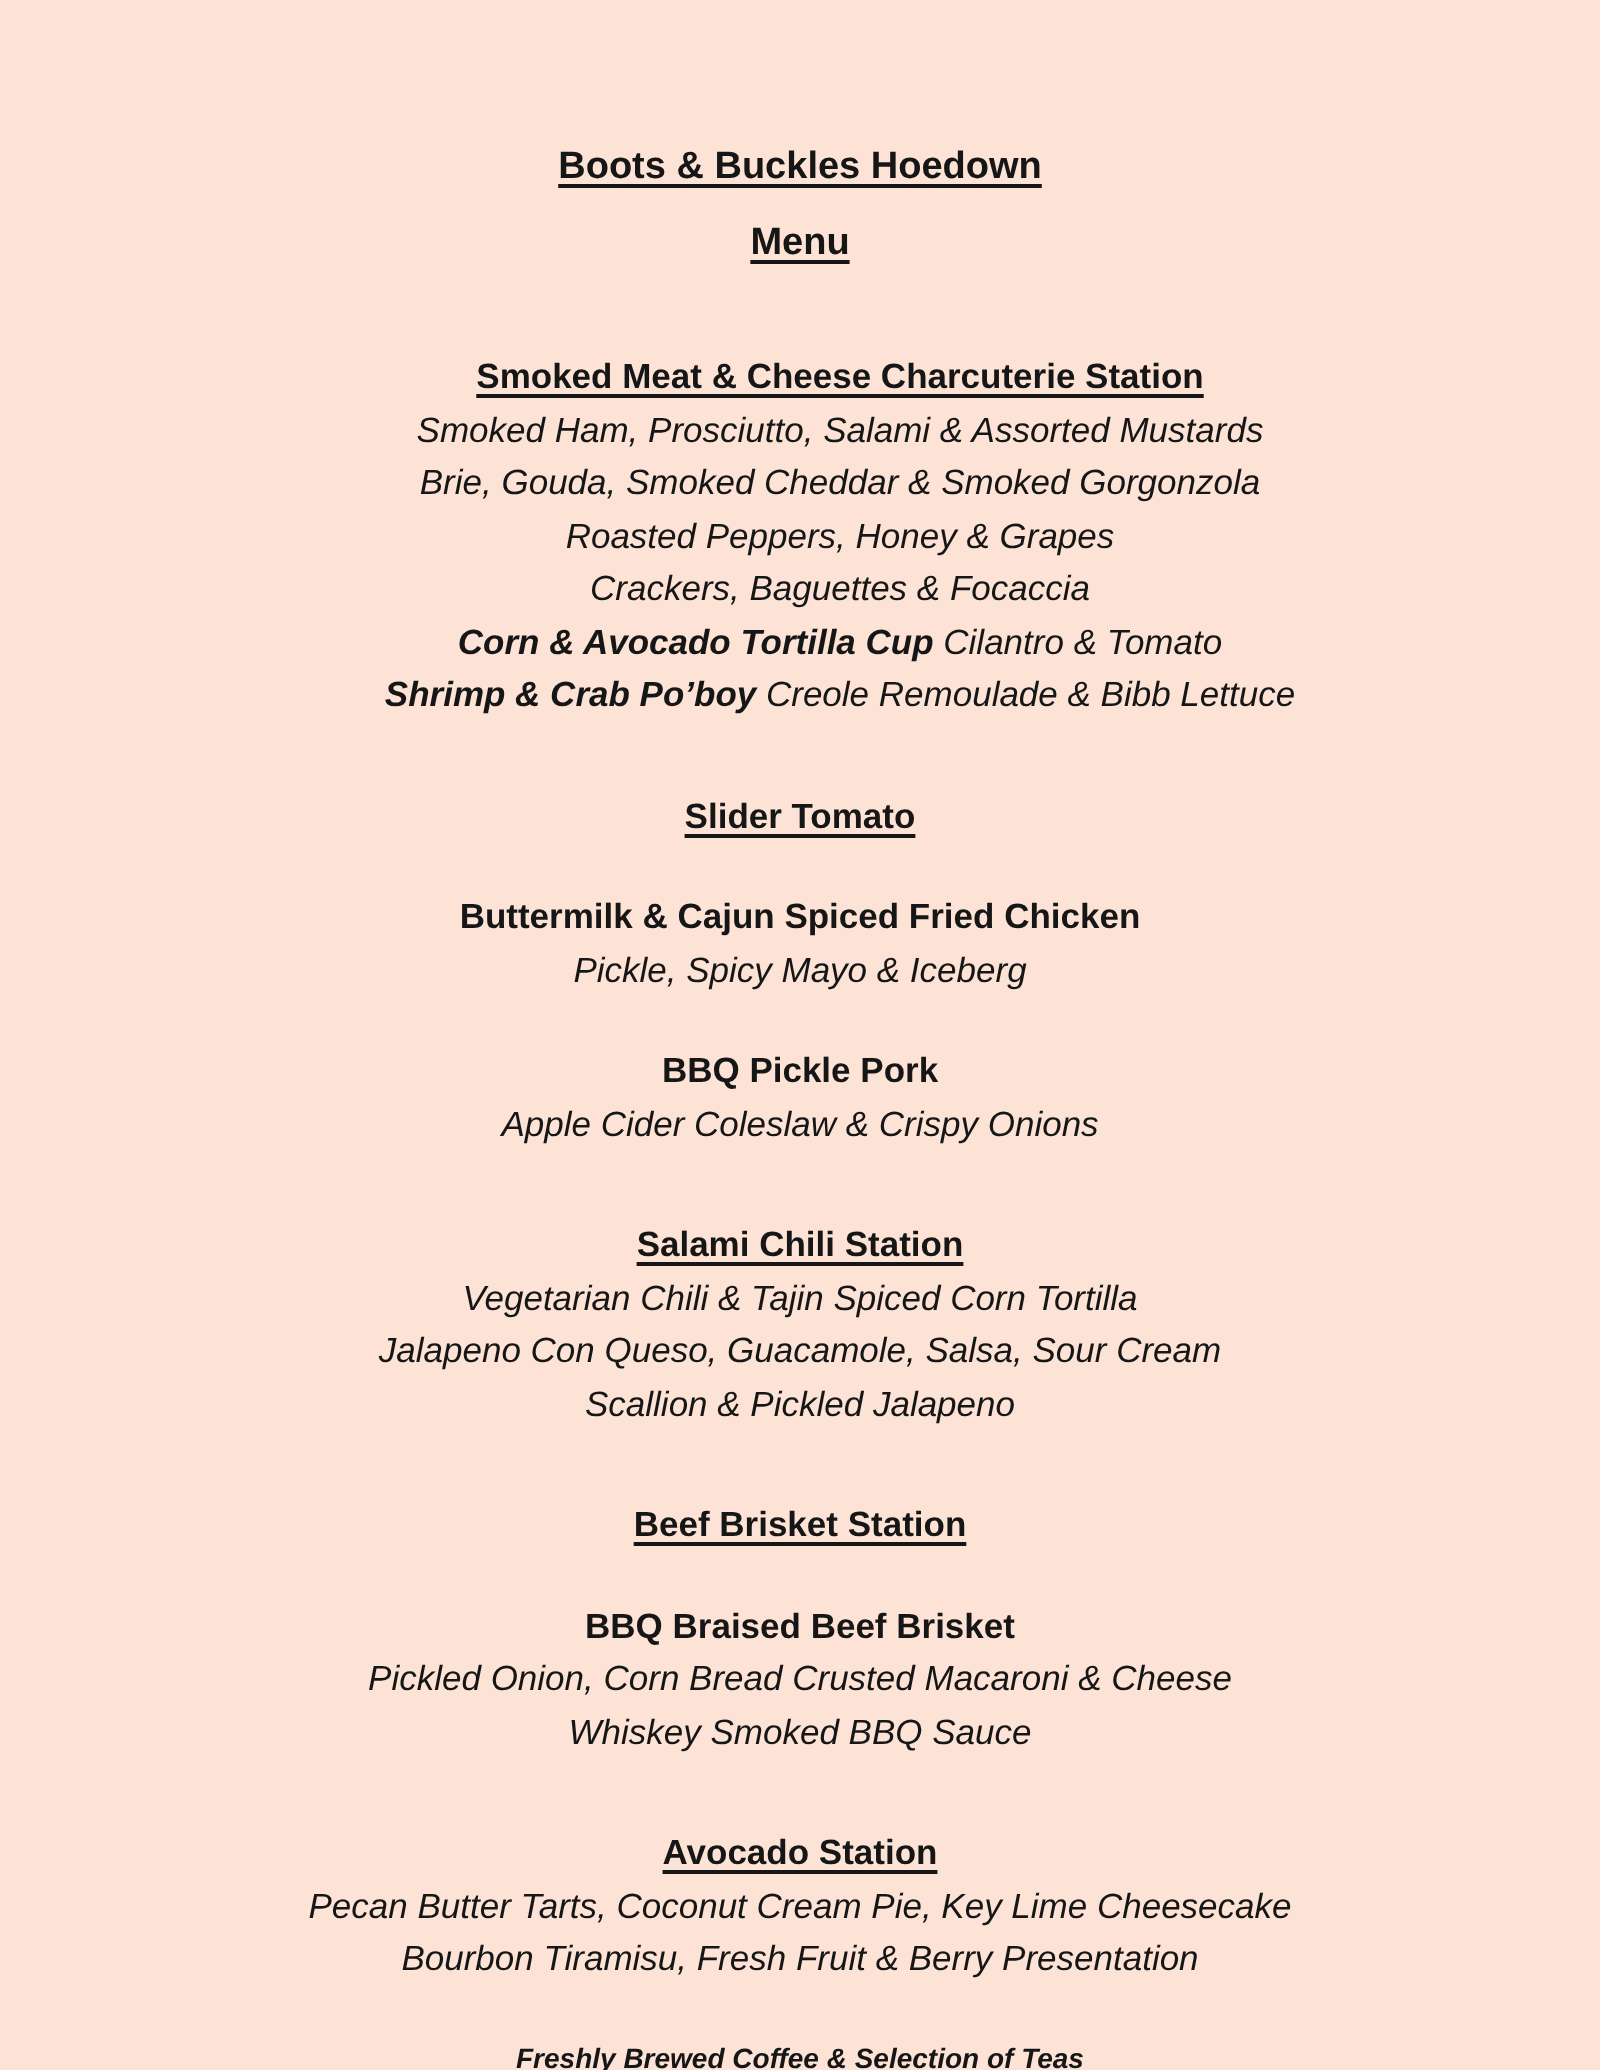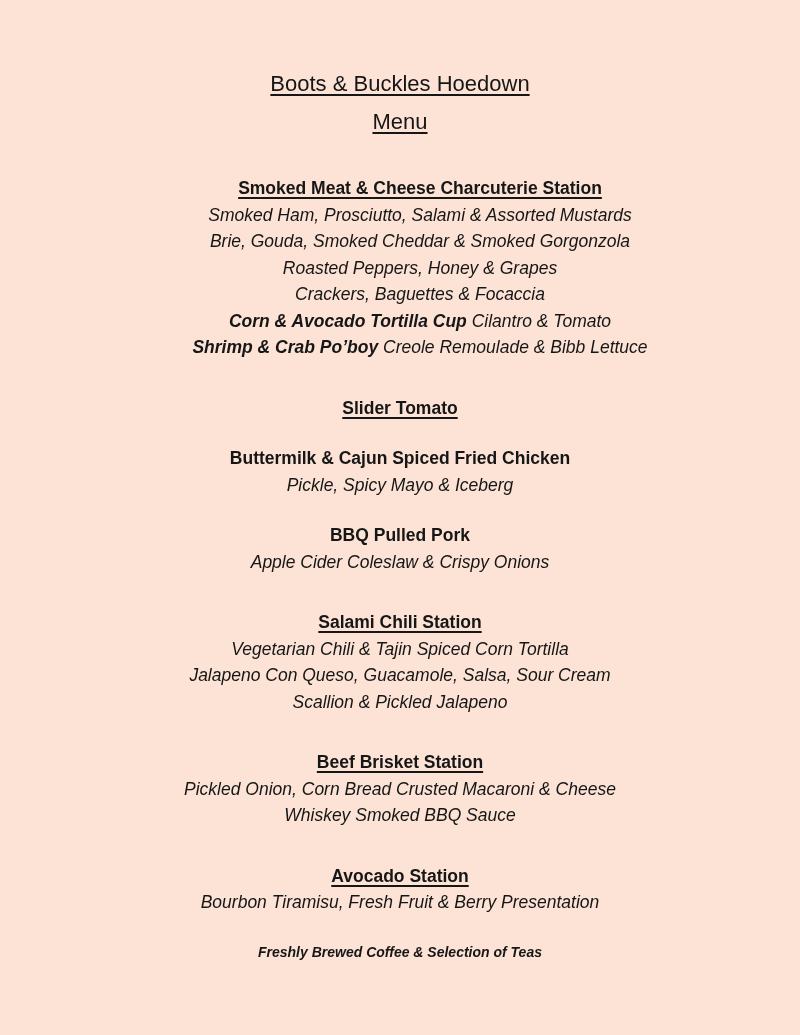--- a/index.html
+++ b/index.html
@@ -15,23 +15,23 @@
     overflow: hidden;
   }
   .menu-page {
     box-sizing: border-box;
     width: 100%;
     height: 100%;
     padding-top: 72px;
     text-align: center;
   }
   .title, .subtitle {
-    font-size: 22px;
+    font-size: 19px;
     line-height: 24px;
-    font-weight: normal;
+    font-weight: bold;
   }
   .title span, .subtitle span,
   .section-header span {
     text-decoration: underline;
     text-decoration-thickness: 2px;
     text-underline-offset: 3px;
   }
   .subtitle {
     margin-top: 14px;
   }
@@ -83,33 +83,35 @@
         <div class="item italic">Brie, Gouda, Smoked Cheddar &amp; Smoked Gorgonzola</div>
         <div class="item italic">Roasted Peppers, Honey &amp; Grapes</div>
         <div class="item italic">Crackers, Baguettes &amp; Focaccia</div>
         <div class="item italic"><span class="lead">Corn &amp; Avocado Tortilla Cup</span> Cilantro &amp; Tomato</div>
         <div class="item italic"><span class="lead">Shrimp &amp; Crab Po’boy</span> Creole Remoulade &amp; Bibb Lettuce</div>
       </div>
       <div class="section">
         <div class="section-header"><span>Slider Tomato</span></div>
         <div class="item bold">Buttermilk &amp; Cajun Spiced Fried Chicken</div>
         <div class="item italic">Pickle, Spicy Mayo &amp; Iceberg</div>
-        <div class="item bold">BBQ Pulled Pork</div>
+        <div class="item bold">BBQ Pickle Pork</div>
         <div class="item italic">Apple Cider Coleslaw &amp; Crispy Onions</div>
       </div>
       <div class="section">
         <div class="section-header"><span>Salami Chili Station</span></div>
         <div class="item italic">Vegetarian Chili &amp; Tajin Spiced Corn Tortilla</div>
         <div class="item italic">Jalapeno Con Queso, Guacamole, Salsa, Sour Cream</div>
         <div class="item italic">Scallion &amp; Pickled Jalapeno</div>
       </div>
       <div class="section">
         <div class="section-header"><span>Beef Brisket Station</span></div>
+        <div class="item bold">BBQ Braised Beef Brisket</div>
         <div class="item italic">Pickled Onion, Corn Bread Crusted Macaroni &amp; Cheese</div>
         <div class="item italic">Whiskey Smoked BBQ Sauce</div>
       </div>
       <div class="section">
         <div class="section-header"><span>Avocado Station</span></div>
+        <div class="item italic">Pecan Butter Tarts, Coconut Cream Pie, Key Lime Cheesecake</div>
         <div class="item italic">Bourbon Tiramisu, Fresh Fruit &amp; Berry Presentation</div>
       </div>
     </div>
   <div class="footer-line">Freshly Brewed Coffee &amp; Selection of Teas</div>
 </div>
 
 </body></html>

